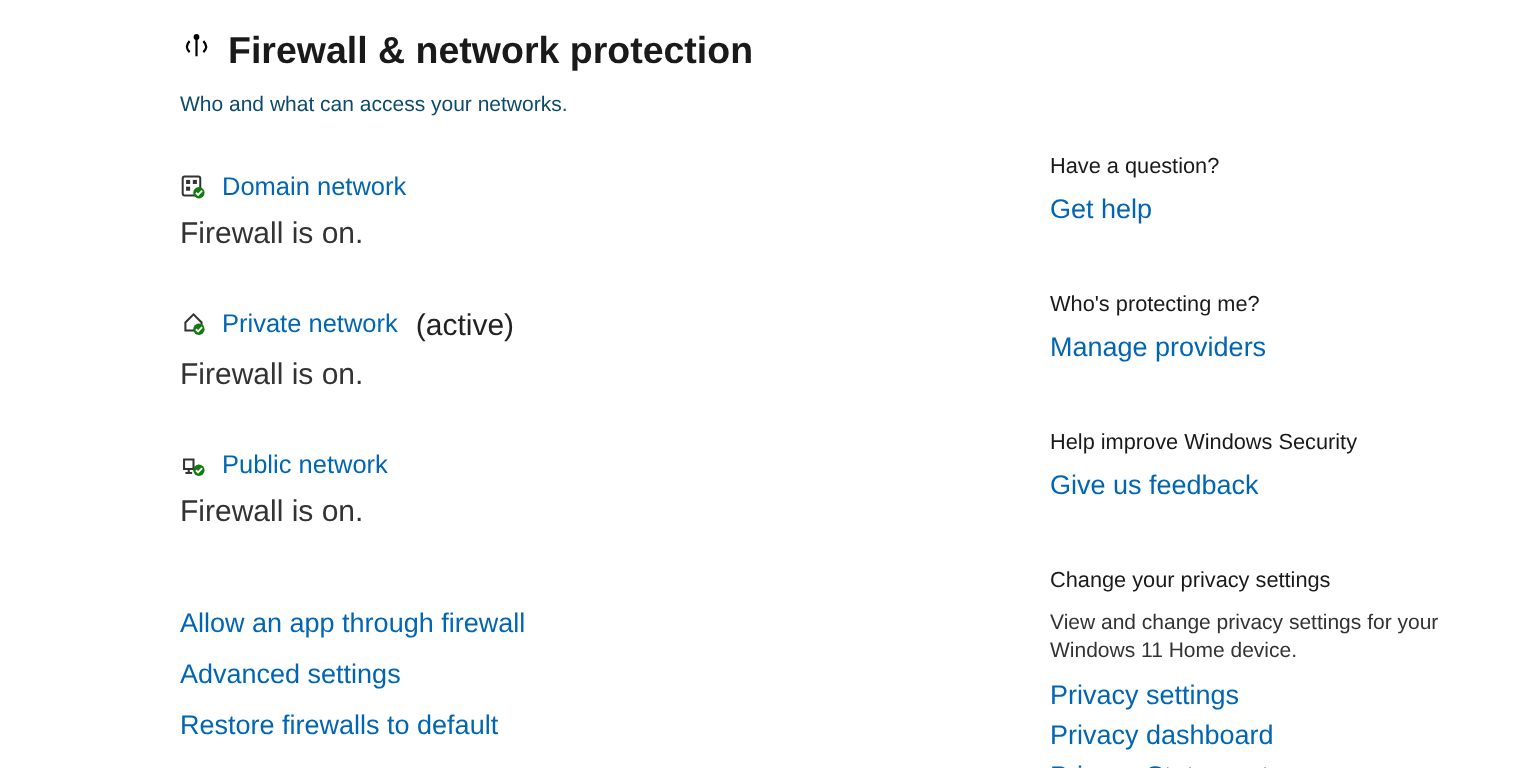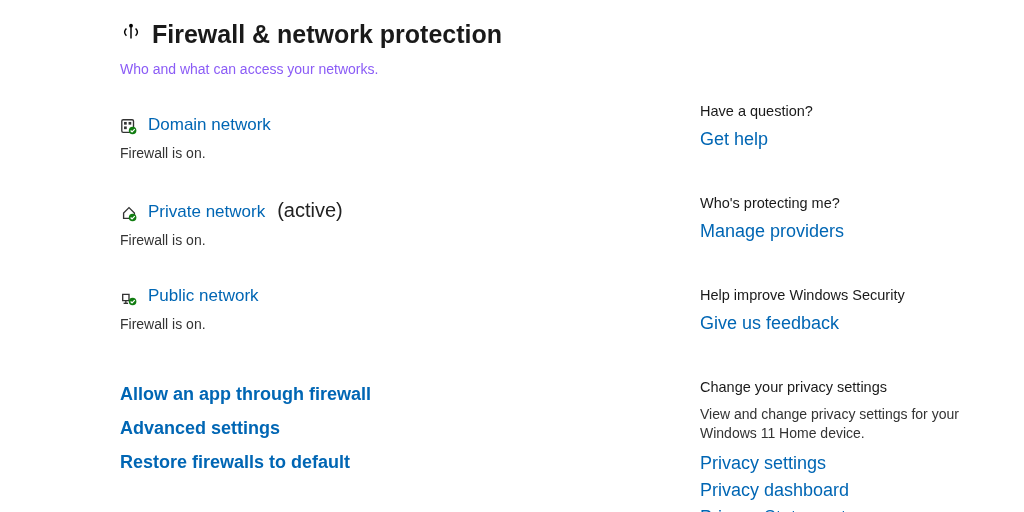--- a/index.html
+++ b/index.html
@@ -36,53 +36,52 @@
     flex: 0 0 22px;
   }
   h1 {
     font-size: 25px;
     font-weight: 600;
     margin: 0;
   }
   .subtitle {
     margin: 12px 0 0 0;
     font-size: 14px;
-    color: #8b5cf6;
+    color: #0c4a6e;
   }
   .net {
     margin-top: 38px;
   }
   .net-head {
     display: flex;
-    align-items: flex-end;
+    align-items: flex-start;
     gap: 10px;
   }
   .net-icon {
     width: 18px;
     height: 18px;
     flex: 0 0 18px;
   }
   .net-link {
     color: #0066b4;
     font-size: 17px;
     cursor: pointer;
   }
   .active-label {
     font-size: 20px;
     color: #222;
     margin-left: 2px;
   }
   .net-status {
     margin: 10px 0 0 0;
-    font-size: 14px;
+    font-size: 20px;
     color: #333;
   }
   .quick-links {
     margin-top: 52px;
-    font-weight: bold;
   }
   .quick-links .link {
     display: block;
     margin-bottom: 13px;
   }
   .link {
     color: #0066b4;
     font-size: 18px;
     cursor: pointer;
   }

